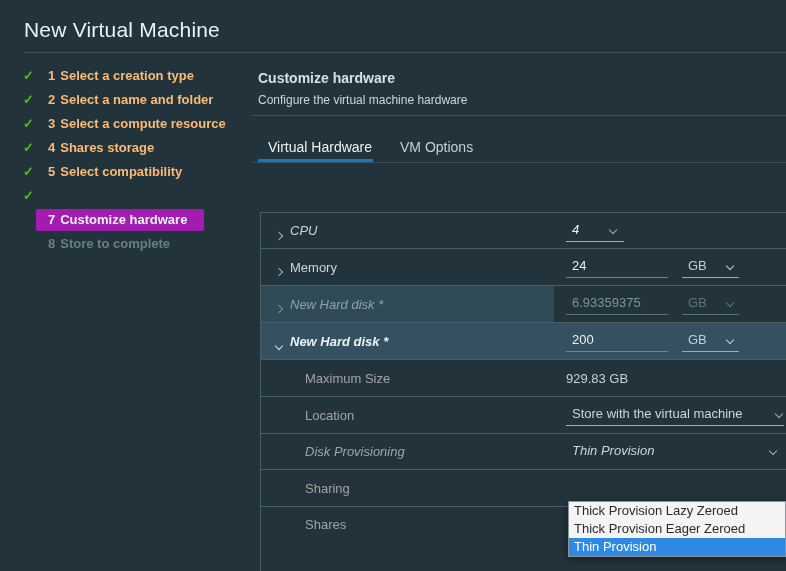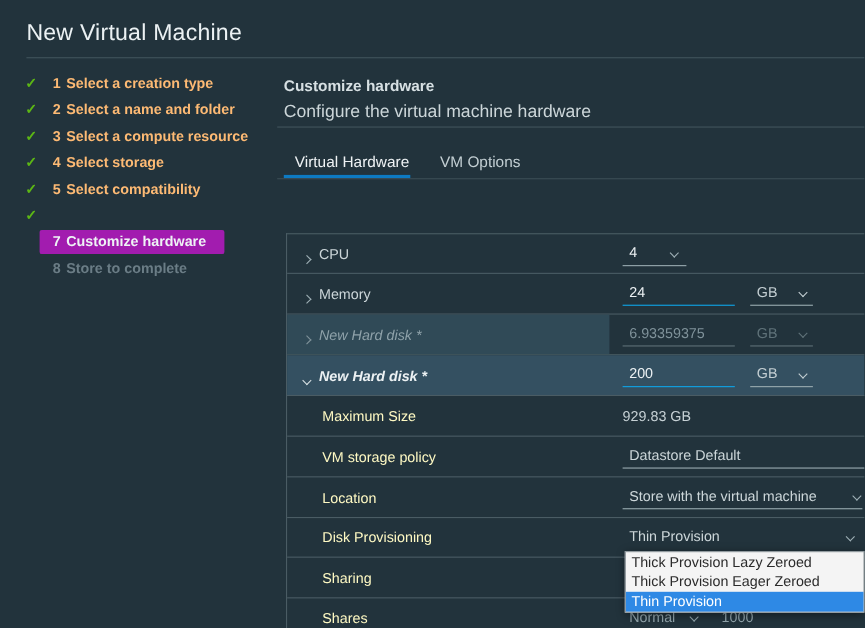--- a/index.html
+++ b/index.html
@@ -28,49 +28,49 @@
   .step .step-text { position: absolute; left: 48px; top: 4px; white-space: nowrap; color: #fdba74; }
   .step .step-text .num { margin-right: 5px; }
   .step.active .step-text {
     left: 36px; top: 1px; background: #a21caf; border-radius: 2px;
     padding: 3px 17px 4px 12px; color: #eef3f5;
   }
   .step.pending .step-text { color: #6b7d86; }
 
   
   .panel-title { position: absolute; left: 258px; top: 70px; font-size: 14px; font-weight: 700; color: #d7e0e3; }
-  .panel-subtitle { position: absolute; left: 258px; top: 93px; font-size: 16px; color: #ccd6d9; }
+  .panel-subtitle { position: absolute; left: 258px; top: 93px; font-size: 12px; color: #ccd6d9; }
   .panel-divider { position: absolute; left: 252px; right: 0; top: 115px; height: 1px; background: #41545c; }
 
   
   .tab { position: absolute; top: 139px; font-size: 14px; cursor: default; }
   .tab.active-tab { left: 268px; color: #eef2f4; }
   .tab.inactive-tab { left: 400px; color: #c3cfd3; }
   .tab-active-bar { position: absolute; left: 258px; top: 159px; width: 115px; height: 3px; background: #0d7ac2; }
   .tab-border { position: absolute; left: 252px; right: 0; top: 162px; height: 1px; background: #3c4e56; }
 
   
   .hw-table {
     position: absolute; left: 260px; top: 212px; right: 0; bottom: 0;
     border-left: 1px solid #4a5c64; border-top: 1px solid #4a5c64;
   }
   .row { position: relative; border-bottom: 1px solid #4a5c64; font-size: 13px; }
-  .row.h36 { height: 36px; }
+  .row.h36 { height: 36px; font-style: italic; }
   .row.h37 { height: 37px; }
   .row.last { height: 28px; border-bottom: none; }
 
   .expander { position: absolute; left: 15px; top: 14px; color: #9fb0b6; cursor: pointer; }
   .chev { display: inline-block; width: 6px; height: 6px;
           border-right: 1.5px solid currentColor; border-bottom: 1.5px solid currentColor; }
   .chev.right { transform: rotate(-45deg); }
   .chev.down  { transform: rotate(45deg); }
 
   .row-label { position: absolute; left: 29px; top: 0; line-height: 36px; color: #ccd6d9; white-space: nowrap; }
   .row.h37 .row-label { line-height: 37px; }
-  .sub-label { left: 32px; color: #fef9c3; }
+  .sub-label { left: 44px; color: #a3a3a3; }
 
   
   .label-cell-hl { position: absolute; left: 0; top: 0; width: 293px; height: 100%; background: #304a57; }
   .row.row-disk-existing .row-label { font-style: italic; color: #8fa2aa; z-index: 1; }
   .row.row-disk-existing .expander { color: #7f929a; z-index: 1; }
   .row.row-disk-new { background: #345061; }
   .row.row-disk-new .row-label { font-style: italic; font-weight: 700; color: #ecf1f3; }
   .row.row-disk-new .expander { color: #d7e0e3; }
 
   
@@ -135,21 +135,21 @@
   <div class="step done">
     <span class="check">✓</span>
     <span class="step-text"><span class="num">2</span><span>Select a name and folder</span></span>
   </div>
   <div class="step done">
     <span class="check">✓</span>
     <span class="step-text"><span class="num">3</span><span>Select a compute resource</span></span>
   </div>
   <div class="step done">
     <span class="check">✓</span>
-    <span class="step-text"><span class="num">4</span><span>Select storage</span></span>
+    <span class="step-text"><span class="num">4</span><span>Shares storage</span></span>
   </div>
   <div class="step done">
     <span class="check">✓</span>
     <span class="step-text"><span class="num">5</span><span>Select compatibility</span></span>
   </div>
   <div class="step done">
     <span class="check">✓</span>
   </div>
   <div class="step active">
     <span class="step-text"><span class="num">7</span><span>Customize hardware</span></span>
@@ -216,26 +216,20 @@
         <span class="chev down"></span>
       </div>
     </div>
   </div>
 
   <div class="row h37">
     <span class="row-label sub-label">Maximum Size</span>
     <span class="plain-value">929.83 GB</span>
   </div>
 
-  <div class="row h37">
-    <span class="row-label sub-label">VM storage policy</span>
-    <div class="text-select w-full">
-      <span>Datastore Default</span>
-    </div>
-  </div>
 
   <div class="row h37">
     <span class="row-label sub-label">Location</span>
     <div class="text-select w-218">
       <span>Store with the virtual machine</span>
       <span class="chev down" style="position:absolute; right:2px; top:7px;"></span>
     </div>
   </div>
 
   <div class="row h36">

